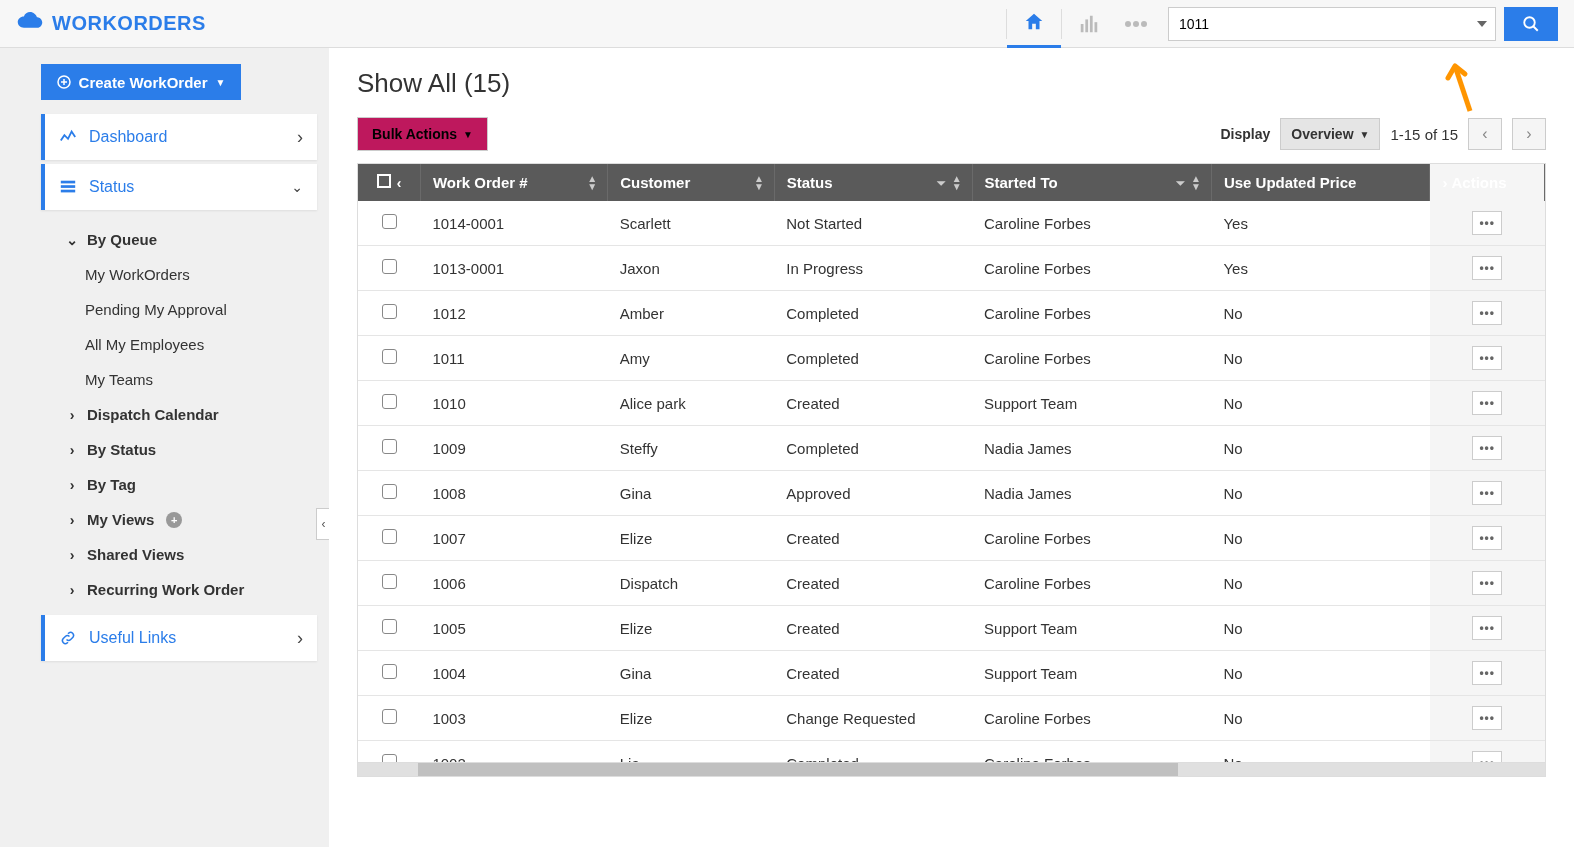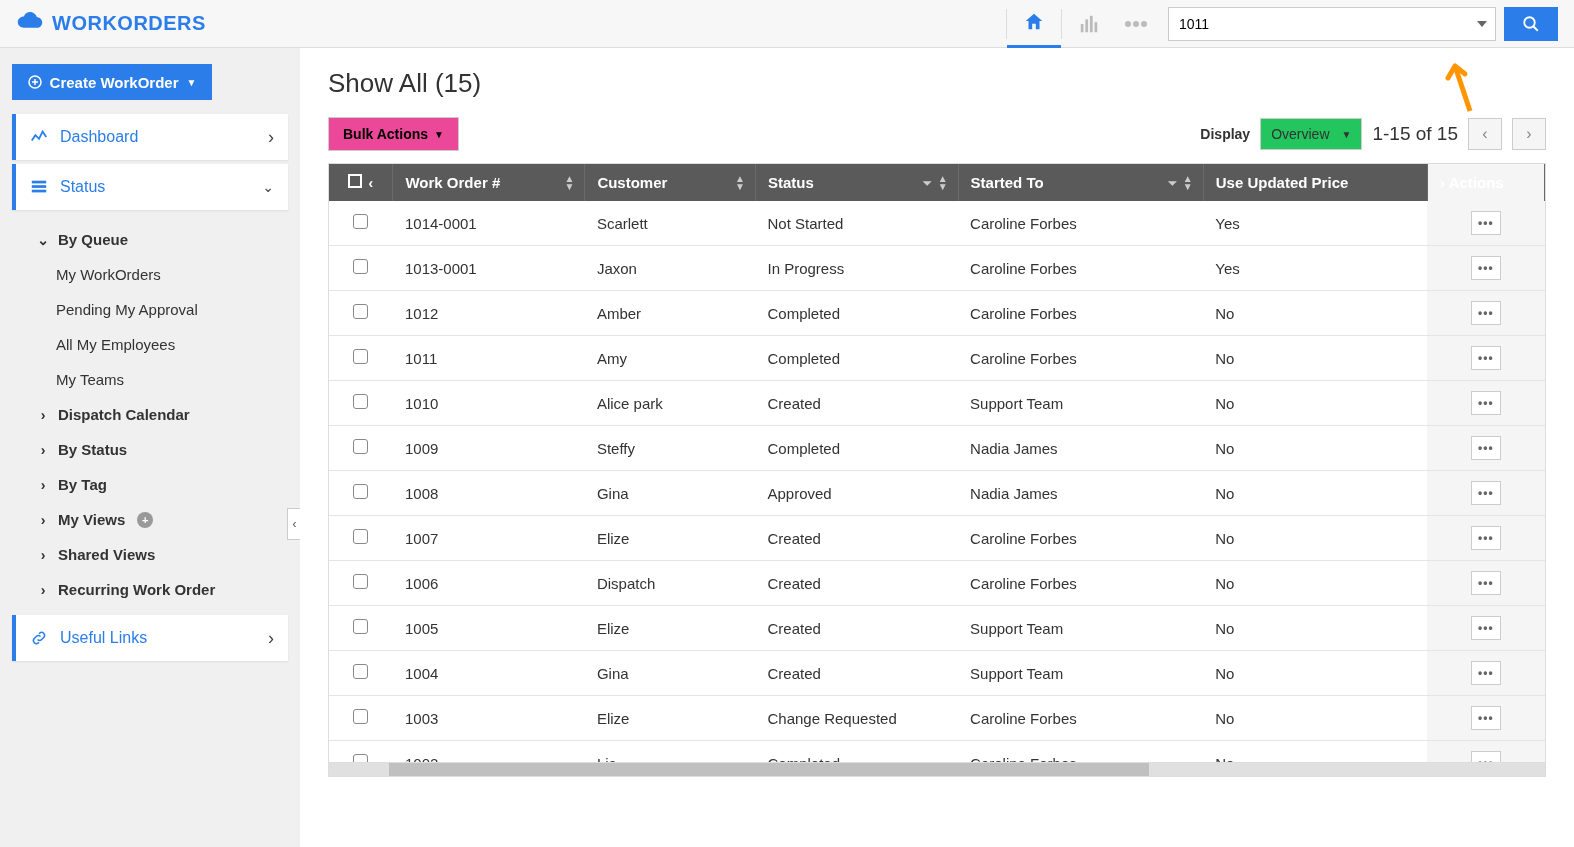--- a/index.html
+++ b/index.html
@@ -9,43 +9,43 @@
 .logo-icon { width: 28px; height: 24px; }
 .app-title { font-size: 20px; font-weight: bold; color: #2b7de9; letter-spacing: 0.5px; }
 .header-spacer { flex: 1; }
 .header-icon { width: 54px; height: 48px; display: flex; align-items: center; justify-content: center; color: #999; cursor: pointer; }
 .header-icon.active { color: #2b7de9; border-bottom: 3px solid #2b7de9; }
 .header-sep { width: 1px; height: 30px; background: #ddd; }
 .search-box { display: flex; align-items: center; margin-left: 12px; height: 34px; }
 .search-input { width: 300px; height: 34px; border: 1px solid #ccc; border-right: none; padding: 0 10px; font-size: 14px; }
 .search-dd { width: 28px; height: 34px; border: 1px solid #ccc; border-left: none; background: #fff; display:flex; align-items:center; justify-content:center; color:#666; cursor:pointer;}
 .search-btn { width: 54px; height: 34px; background: #2b7de9; color: #fff; border: none; display:flex; align-items:center; justify-content:center; cursor:pointer; margin-left: 8px;}
-.layout { display: flex; height: calc(100% - 48px); }
+.layout { display: flex; height: calc(100% - 48px); padding-left: 29px; }
 .sidebar { width: 300px; background: #f0f0f0; padding: 16px 12px; position: relative; }
 .create-btn { width: 200px; height: 36px; background: #2b7de9; color: #fff; border: none; font-size: 15px; font-weight: bold; display:flex; align-items:center; justify-content:center; gap:8px; cursor:pointer; margin-bottom: 14px;}
 .nav-card { background: #fff; border-left: 4px solid #2b7de9; height: 46px; display:flex; align-items:center; padding: 0 14px; gap: 12px; cursor:pointer; margin-bottom: 4px; box-shadow: 0 1px 2px rgba(0,0,0,0.08);}
 .nav-card .label { color: #2b7de9; font-size: 16px; flex:1; }
 .nav-card .chev { color:#444; font-size: 18px;}
 .nav-icon { width:18px; height:18px; display:inline-flex; align-items:center; justify-content:center;}
 .subnav { padding: 8px 0 8px 4px; }
 .subnav-item { padding: 9px 12px 9px 20px; font-size: 15px; color: #333; cursor:pointer; display:flex; align-items:center; gap:8px;}
 .subnav-item.active { color: #2b7de9; font-weight: bold; }
 .subnav-item.bold { font-weight: bold; }
 .subnav-item.indent { padding-left: 40px; font-weight: normal; }
 .subnav-item .chev { font-size: 14px; color:#333; width:14px; text-align:center;}
 .plus-circle { width:16px; height:16px; border-radius:50%; background:#999; color:#fff; display:inline-flex; align-items:center; justify-content:center; font-size:11px; font-weight:bold; margin-left:4px;}
 .collapse-tab { position:absolute; right:-1px; top:460px; width:14px; height:32px; background:#fff; border:1px solid #ccc; border-right:none; display:flex; align-items:center; justify-content:center; font-size:12px; cursor:pointer; color:#555;}
 .main { flex:1; background:#fff; padding: 20px 28px; overflow:hidden; position:relative;}
 .page-title { font-size: 26px; font-weight:normal; color:#333; margin-bottom: 18px;}
 .toolbar { display:flex; align-items:center; margin-bottom: 12px;}
-.bulk-btn { height:34px; padding:0 14px; border:1px solid #ccc; background:#ec4899; font-size:14px; font-weight:bold; display:flex; align-items:center; gap:6px; cursor:pointer;}
+.bulk-btn { height:34px; padding:0 14px; border:1px solid #ccc; background:#be185d; font-size:14px; font-weight:bold; display:flex; align-items:center; gap:6px; cursor:pointer;}
 .toolbar-spacer { flex:1; }
 .display-wrap { display:flex; align-items:center; gap:10px; font-size:14px;}
-.display-select { height:32px; padding:0 10px; border:1px solid #ccc; background:#22c55e; font-weight:normal; display:flex; align-items:center; gap:12px; cursor:pointer;}
-.page-info { font-size:19px; color:#333; }
+.display-select { height:32px; padding:0 10px; border:1px solid #ccc; background:#e5e5e5; font-weight:bold; display:flex; align-items:center; gap:6px; cursor:pointer;}
+.page-info { font-size:15px; color:#333; }
 .pager-btn { width:34px; height:32px; border:1px solid #ccc; background:#f5f5f5; display:flex; align-items:center; justify-content:center; cursor:pointer; color:#888; font-size:16px;}
 .table-wrap { border:1px solid #ddd; overflow:auto; max-height: 600px; position:relative;}
 table { border-collapse:collapse; width:100%; table-layout:fixed;}
 thead th { background:#5a5a5a; color:#fff; font-weight:bold; font-size:15px; text-align:left; padding:10px 12px; border-right:1px solid #6a6a6a; position:relative;}
 thead th .sort { position:absolute; right:10px; top:50%; transform:translateY(-50%); font-size:10px; line-height:8px; color:#ccc;}
 thead th .filt { position:absolute; right:26px; top:50%; transform:translateY(-50%); font-size:11px; color:#ccc;}
 tbody td { padding:10px 12px; border-bottom:1px solid #e5e5e5; font-size:15px; color:#333;}
 .col-check { width:60px; text-align:center;}
 .col-wo { width:180px; }
 .col-cust { width:160px; }

